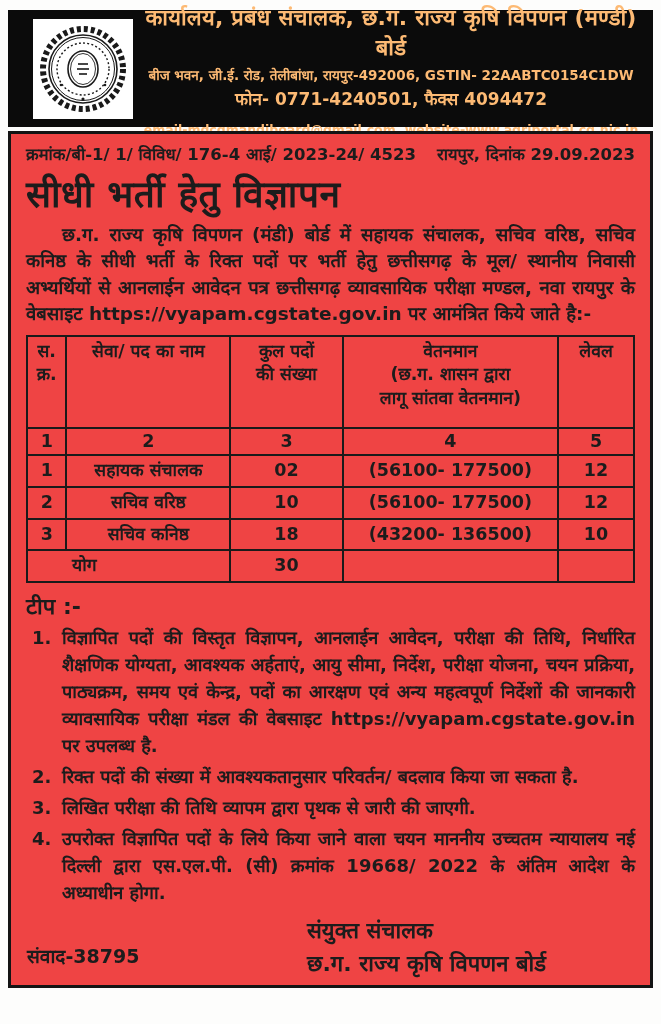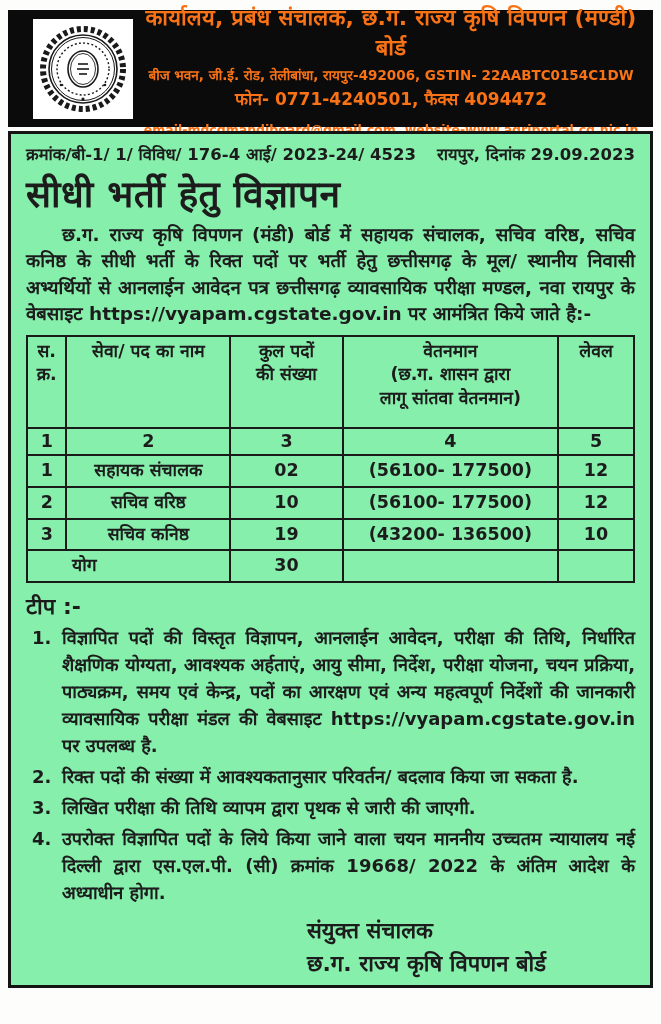--- a/index.html
+++ b/index.html
@@ -11,42 +11,42 @@
   }
   .page {
     width: 661px; height: 1024px;
     background: #fdfdfc;
     padding: 10px 8px 0 8px;
   }
 
   
   .letterhead {
     background: #0b0b0b;
-    color: #f97316;
+    color: #fdba74;
     height: 117px;
     display: flex;
     align-items: center;
     padding: 8px 10px 8px 25px;
   }
   .logo-box {
     width: 100px; height: 100px;
     background: #ffffff;
     flex: 0 0 auto;
     display: flex; align-items: center; justify-content: center;
   }
   .header-text { flex: 1; text-align: center; padding-left: 6px; }
   .org-name  { font-size: 22px; font-weight: 800; letter-spacing: 0.2px; }
   .addr-line { font-size: 13.5px; font-weight: 700; margin-top: 5px; }
   .phone-line{ font-size: 17px;   font-weight: 800; margin-top: 3px; }
   .email-line{ font-size: 12.5px; font-weight: 700; margin-top: 12px; }
 
   
   .doc-box {
     border: 3px solid #141414;
-    background: #86efac;
+    background: #ef4444;
     margin-top: 4px;
     height: 857px;
     padding: 8px 15px 6px 15px;
     position: relative;
     overflow: hidden;
   }
   .ref-row {
     display: flex; justify-content: space-between;
     font-size: 16.5px; font-weight: 800;
   }
@@ -185,21 +185,21 @@
         <tr>
           <td class="c1">2</td>
           <td class="c2">सचिव वरिष्ठ</td>
           <td class="c3">10</td>
           <td class="c4">(56100- 177500)</td>
           <td class="c5">12</td>
         </tr>
         <tr>
           <td class="c1">3</td>
           <td class="c2">सचिव कनिष्ठ</td>
-          <td class="c3">19</td>
+          <td class="c3">18</td>
           <td class="c4">(43200- 136500)</td>
           <td class="c5">10</td>
         </tr>
         <tr>
           <td class="yog" colspan="2">योग</td>
           <td class="c3">30</td>
           <td class="c4"></td>
           <td class="c5"></td>
         </tr>
       </tbody>
@@ -222,15 +222,16 @@
     <div class="note-item">
       <span class="note-num">4.</span>
       <span class="note-text">उपरोक्त विज्ञापित पदों के लिये किया जाने वाला चयन माननीय उच्चतम न्यायालय नई दिल्ली द्वारा एस.एल.पी. (सी) क्रमांक 19668/ 2022 के अंतिम आदेश के अध्याधीन होगा.</span>
     </div>
 
     <div class="sign-block">
       <div>संयुक्त संचालक</div>
       <div>छ.ग. राज्य कृषि विपणन बोर्ड</div>
     </div>
 
+    <div class="footer-code">संवाद-38795</div>
   </div>
 
 </div>
 
 </body></html>

